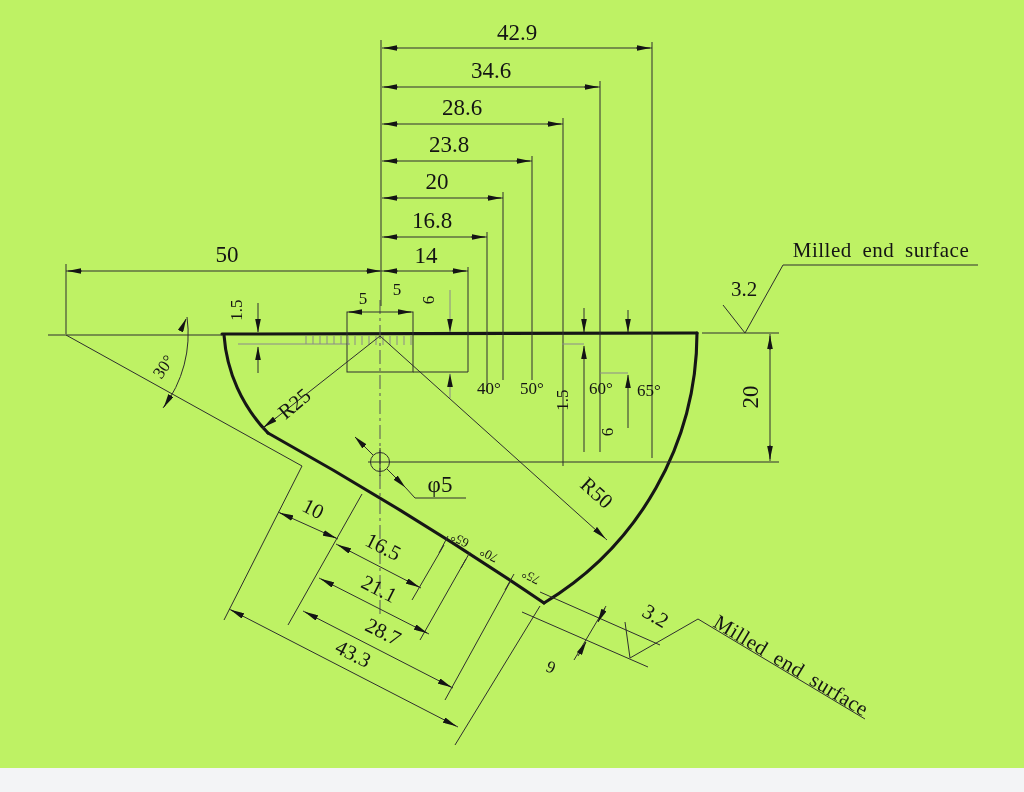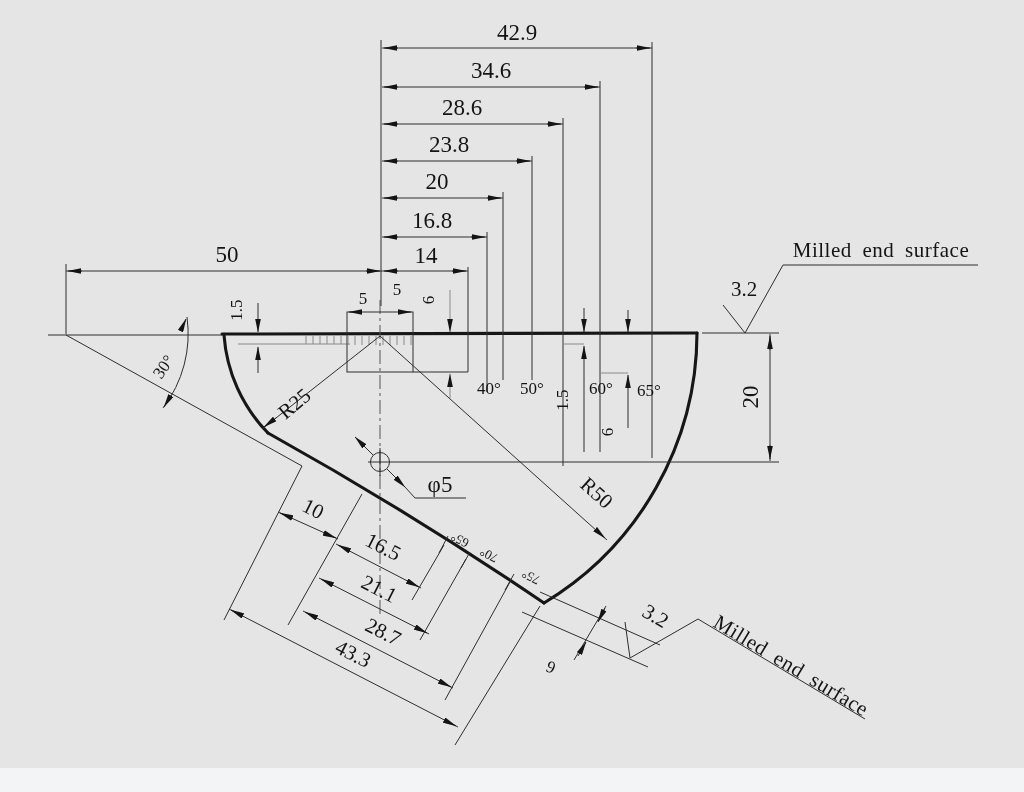--- a/index.html
+++ b/index.html
@@ -1,16 +1,16 @@
 <!DOCTYPE html>
 <html><head>
 <meta charset="utf-8">
 <style>
   html,body{margin:0;padding:0;background:#ffffff;}
-  .page{position:relative;width:1024px;height:792px;background:#e5e5e5;overflow:hidden;}
+  .page{position:relative;width:1024px;height:792px;background:#bef264;overflow:hidden;}
   .bottom-band{position:absolute;left:0;top:768px;width:1024px;height:24px;background:#f3f4f6;}
   svg{position:absolute;left:0;top:0;}
   svg text{font-family:"Liberation Serif","DejaVu Serif",serif;fill:#141414;}
   .dim-t{font-size:23px;}
   .dim-m{font-size:21px;}
   .dim-s{font-size:17px;}
   .dim-xs{font-size:13px;}
   .callout{font-size:21px;letter-spacing:.5px;word-spacing:5px;}
   .thick{stroke:#161616;stroke-width:3.1;fill:none;stroke-linecap:round;}
   .thin{stroke:#2e2e2e;stroke-width:1;fill:none;}

